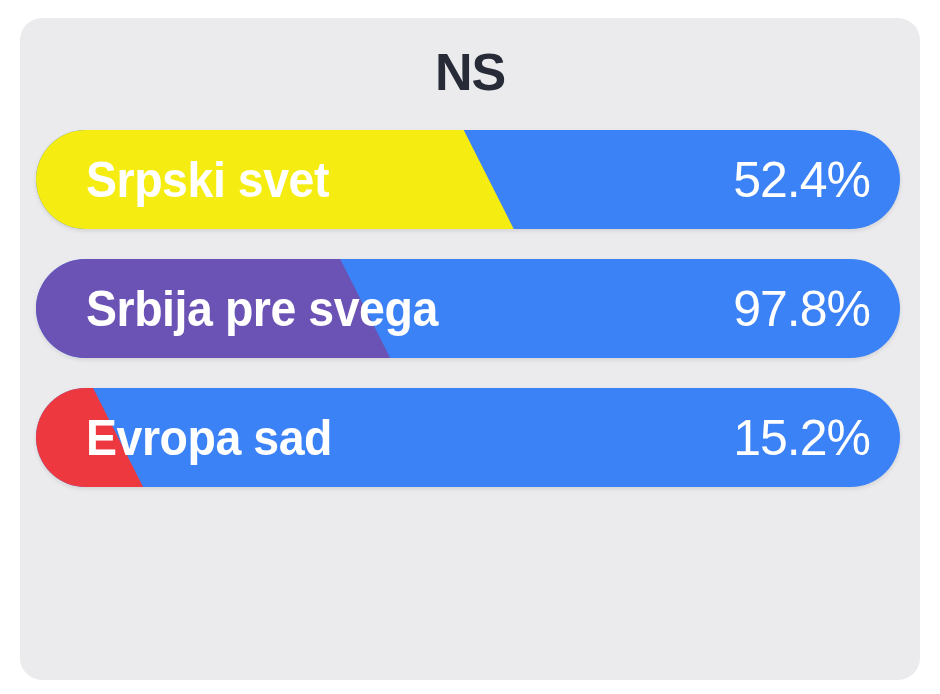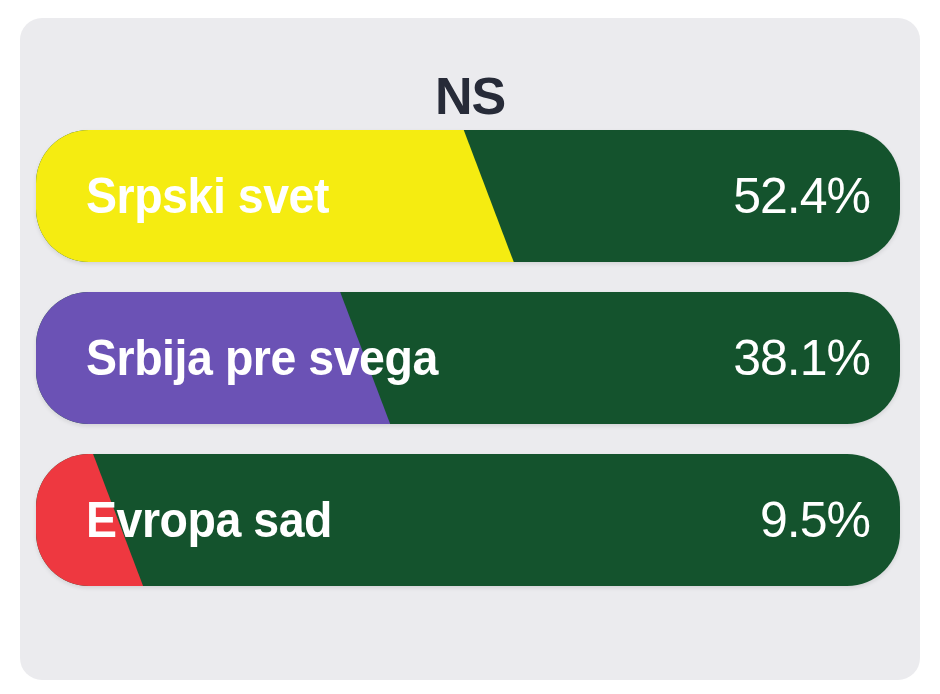--- a/index.html
+++ b/index.html
@@ -29,36 +29,35 @@
     position: absolute;
     left: 0;
     top: 24px;
     width: 900px;
     text-align: center;
     font-size: 52px;
     font-weight: bold;
     letter-spacing: -1px;
     color: #272b38;
     font-family: "Liberation Sans", sans-serif;
-    margin-top: 24px;
   }
 
   #bars {
     position: absolute;
     left: 16px;
     top: 112px;
     width: 864px;
   }
 
   .bar-row {
     position: relative;
-    height: 132px;
+    height: 99px;
     margin-bottom: 30px;
     border-radius: 53px;
-    background: #14532d;
+    background: #3b82f6;
     overflow: hidden;
     box-shadow: 0 2px 4px rgba(0,0,0,0.10);
   }
   .bar-row:last-child { margin-bottom: 0; }
 
   .bar-fill {
     position: absolute;
     left: 0;
     top: 0;
     height: 100%;
@@ -113,27 +112,27 @@
       <div class="bar-content">
         <span class="bar-label">Srpski svet</span>
         <span class="bar-value">52.4%</span>
       </div>
     </div>
 
     <div class="bar-row">
       <div class="bar-fill" style="background: rgb(107, 82, 181); width: calc(38.1% + 25px);"></div>
       <div class="bar-content">
         <span class="bar-label">Srbija pre svega</span>
-        <span class="bar-value">38.1%</span>
+        <span class="bar-value">97.8%</span>
       </div>
     </div>
 
     <div class="bar-row">
       <div class="bar-fill" style="background: rgb(238, 56, 64); width: calc(9.5% + 25px);"></div>
       <div class="bar-content">
         <span class="bar-label">Evropa sad</span>
-        <span class="bar-value">9.5%</span>
+        <span class="bar-value">15.2%</span>
       </div>
     </div>
 
 
   </div>
 </div>
 
 </body></html>

